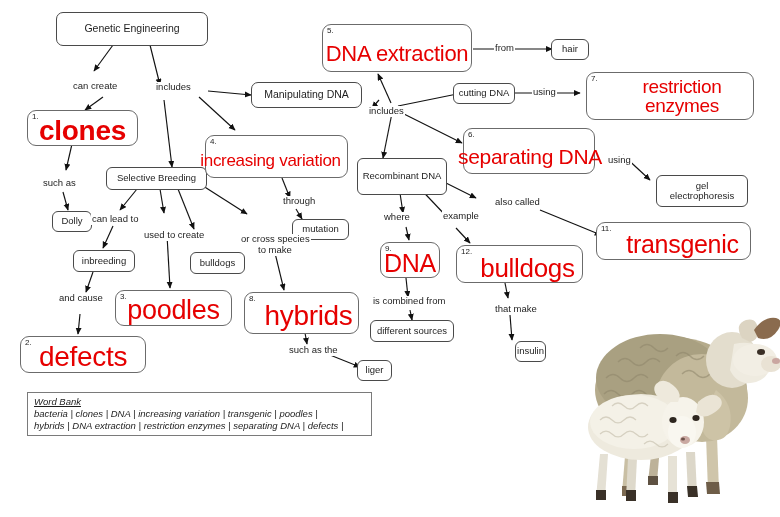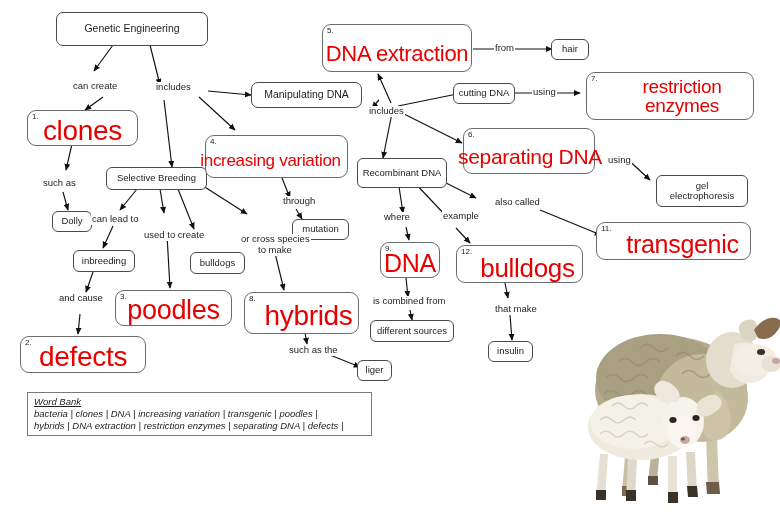--- a/index.html
+++ b/index.html
@@ -184,21 +184,21 @@
       <path d="M510,315 L512,340"></path>
     </g>
   </svg>
 
   <div class="node mid" style="left:56px; top:12px; width:152px; height:34px;">
     <span>Genetic Engineering</span>
   </div>
 
   <div class="node answer" style="left:27px; top:110px; width:111px; height:36px;">
     <span class="ans-num">1.</span>
-    <span class="ans-txt" style="font-size:28px; transform:translateY(3px);">clones</span>
+    <span class="ans-txt" style="font-size:28px; transform:translateY(3px);font-weight:bold;">clones</span>
   </div>
 
   <div class="node small" style="left:106px; top:167px; width:101px; height:23px;">
     <span>Selective Breeding</span>
   </div>
 
   <div class="node small" style="left:52px; top:211px; width:40px; height:21px;">
     <span>Dolly</span>
   </div>
 
@@ -235,21 +235,21 @@
 
   <div class="node answer" style="left:244px; top:292px; width:115px; height:42px;">
     <span class="ans-num">8.</span>
     <span class="ans-txt" style="font-size:28px; transform:translate(7px,3px);">hybrids</span>
   </div>
 
   <div class="node small" style="left:357px; top:360px; width:35px; height:21px;">
     <span>liger</span>
   </div>
 
-  <div class="node small" style="left:357px; top:158px; width:90px; height:30px;">
+  <div class="node small" style="left:357px; top:158px; width:90px; height:37px;">
     <span>Recombinant DNA</span>
   </div>
 
   <div class="node answer" style="left:322px; top:24px; width:150px; height:48px;">
     <span class="ans-num">5.</span>
     <span class="ans-txt" style="font-size:22px; transform:translateY(6px);">DNA extraction</span>
   </div>
 
   <div class="node small" style="left:453px; top:83px; width:62px; height:21px;">
     <span>cutting DNA</span>
@@ -287,21 +287,21 @@
 
   <div class="node small" style="left:370px; top:320px; width:84px; height:22px;">
     <span>different sources</span>
   </div>
 
   <div class="node answer" style="left:456px; top:245px; width:127px; height:38px;">
     <span class="ans-num">12.</span>
     <span class="ans-txt" style="font-size:26px; transform:translate(8px,4px);">bulldogs</span>
   </div>
 
-  <div class="node small" style="left:488px; top:341px; width:45px; height:21px;">
+  <div class="node small" style="left:515px; top:341px; width:31px; height:21px;">
     <span>insulin</span>
   </div>
 
   <div class="link-label" style="left:72px; top:81px;">can create</div>
   <div class="link-label" style="left:155px; top:82px;">includes</div>
   <div class="link-label" style="left:42px; top:178px;">such as</div>
   <div class="link-label" style="left:91px; top:214px;">can lead to</div>
   <div class="link-label" style="left:143px; top:230px;">used to create</div>
 
   <div class="link-label" style="left:58px; top:293px;">and cause</div>

